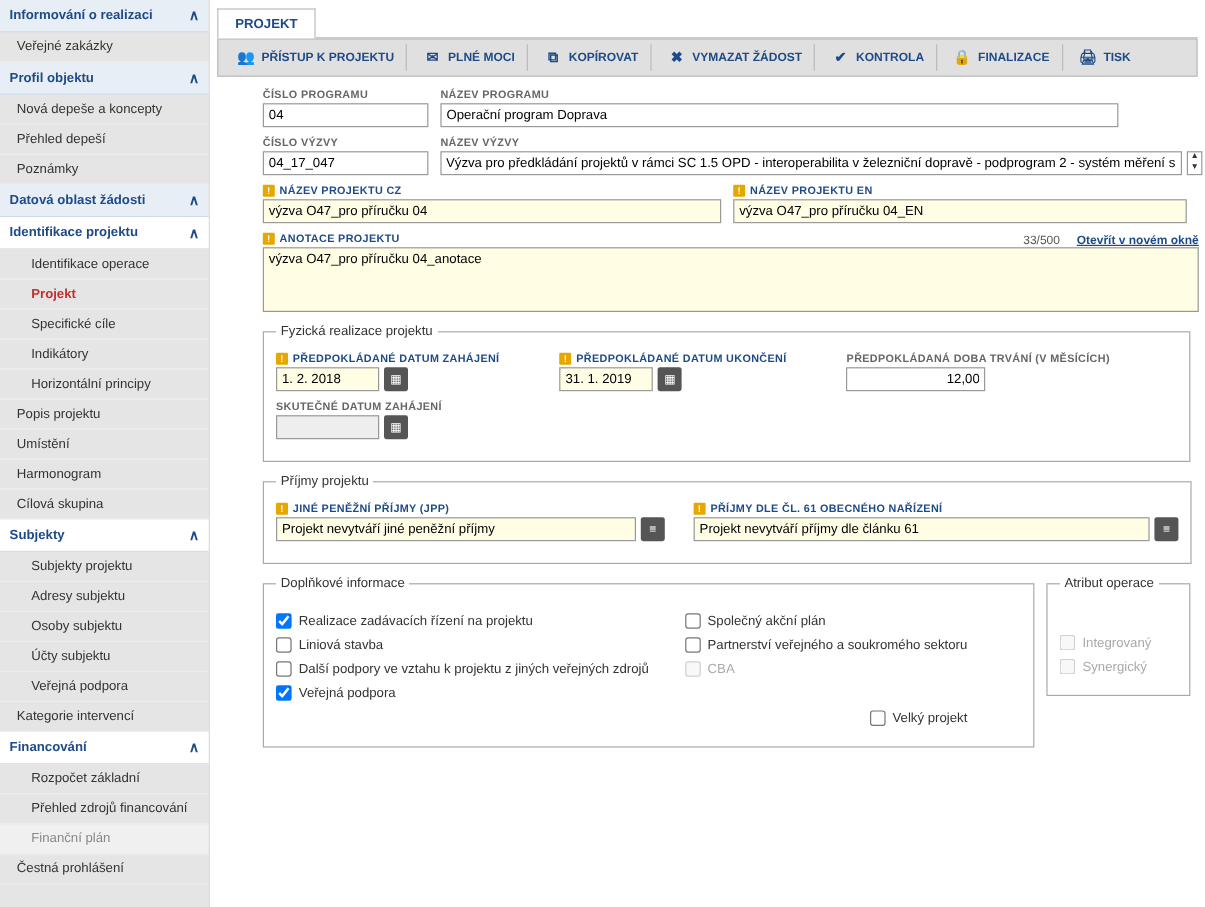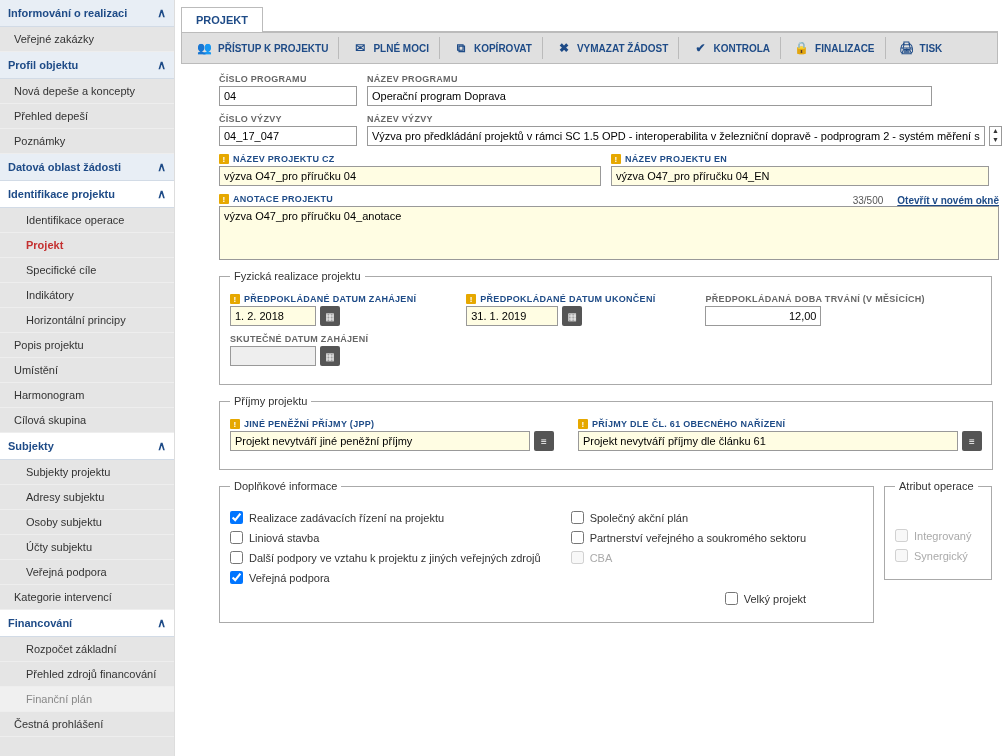--- a/index.html
+++ b/index.html
@@ -207,21 +207,21 @@
                 <input type="text" style="width: 86px;" value="1. 2. 2018">
                 <span class="cal-btn">▦</span>
               </div>
           </div>
           <div class="fld yellow" style="margin-left:40px;">
             <label>
                 <span class="req"></span>
                 <span style="color:#1e4b87;">PŘEDPOKLÁDANÉ DATUM UKONČENÍ</span>
               </label>
             <div class="hrow">
-                <input type="text" style="width: 92px;" value="31. 1. 2019">
+                <input type="text" style="width: 78px;" value="31. 1. 2019">
                 <span class="cal-btn">▦</span>
               </div>
           </div>
           <div class="fld" style="margin-left:40px;">
             <label>PŘEDPOKLÁDANÁ DOBA TRVÁNÍ (V MĚSÍCÍCH)</label>
             <input type="text" class="right-val" style="width: 116px;" value="12,00">
           </div>
         </div>
         <div class="row">
           <div class="fld">
@@ -295,21 +295,21 @@
                   <input type="checkbox" disabled="" style="">
                   <span>CBA</span>
                 </div>
               <div class="cbx-row" style="justify-content:flex-end;margin-top:28px;">
                   <input type="checkbox" style="">
                   <span>Velký projekt</span>
                 </div>
             </div>
           </div>
         </fieldset>
-        <fieldset style="width:108px;">
+        <fieldset style="width:120px;">
           <legend>Atribut operace</legend>
           <div style="height:18px"></div>
           <div class="cbx-row" style="color:#aaa;">
               <input type="checkbox" disabled="" style="">
               <span>Integrovaný</span>
             </div>
           <div class="cbx-row" style="color:#aaa;">
               <input type="checkbox" disabled="" style="">
               <span>Synergický</span>
             </div>

